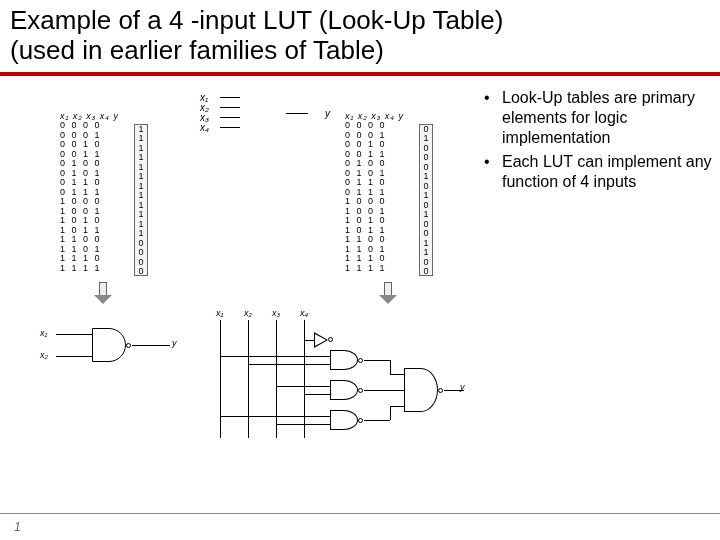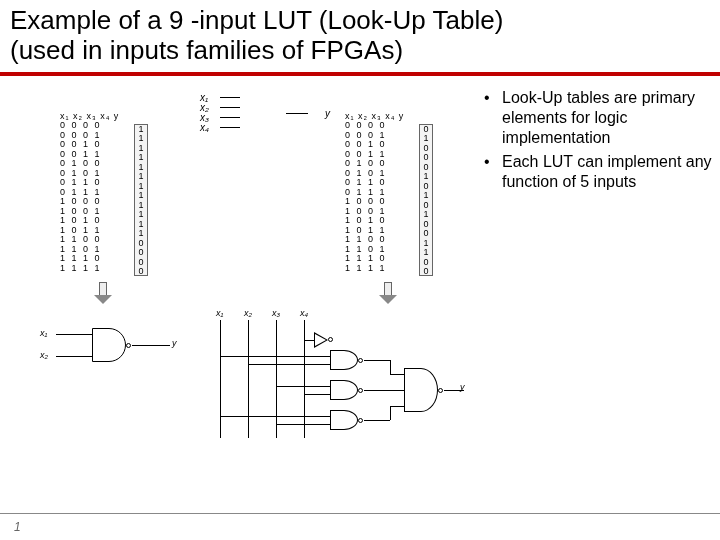--- a/index.html
+++ b/index.html
@@ -47,21 +47,21 @@
   .lut-in { position: absolute; left: 0; font-style: italic; }
   .lut-in-line { position: absolute; left: 20px; height: 1px; width: 20px; background: #000; }
   .lut-out { position: absolute; right: 0; top: 20px; font-style: italic; }
   .lut-out-line { position: absolute; top: 25px; left: 86px; height: 1px; width: 22px; background: #000; }
 
   
   .truth {
     position: absolute; font-family: Arial, sans-serif;
     font-size: 9px; line-height: 9.5px;
   }
-  .truth .hdr { letter-spacing: 1px; }
+  .truth .hdr { font-style: italic; letter-spacing: 1px; }
   .truth .row { white-space: pre; letter-spacing: 2px; }
   .ybox {
     position: absolute; width: 14px;
     border: 1px solid #666; background: #f4f4f4;
     font-size: 9px; line-height: 9.5px; text-align: center;
     white-space: pre;
   }
   .arrow-down {
     position: absolute; width: 18px; height: 22px;
   }
@@ -92,22 +92,22 @@
     display: flex; justify-content: space-between;
     font-size: 12px; font-style: italic; color: #666;
     padding: 0 14px;
   }
   .footer-line { position:absolute; bottom: 26px; left:0; width:100%; height:1px; background:#888; }
 </style>
 </head>
 <body>
 
 <div class="title">
-  <span>Example of a 9 -input LUT (Look-Up Table)</span><br>
-  <span>(used in inputs families of FPGAs)</span>
+  <span>Example of a 4 -input LUT (Look-Up Table)</span><br>
+  <span>(used in earlier families of Table)</span>
 </div>
 <div class="title-underline"></div>
 
 <div class="content">
   <div class="diagram-col">
 
     <div class="lut-block">
       <span class="lut-in" style="top:4px">x₁</span>
       <span class="lut-in" style="top:14px">x₂</span>
       <span class="lut-in" style="top:24px">x₃</span>
@@ -259,21 +259,21 @@
       <div class="bubble" style="left:228px; top:80px;"></div>
       <div class="wire" style="left:234px; top:82px; width:20px; height:1px;"></div>
       <span class="label" style="left:250px; top:74px">y</span>
     </div>
 
   </div>
 
   <div class="text-col">
     <ul class="bullets">
       <li>Look-Up tables are primary elements for logic implementation</li>
-      <li>Each LUT can implement any function of 5 inputs</li>
+      <li>Each LUT can implement any function of 4 inputs</li>
     </ul>
   </div>
 </div>
 
 <div class="footer-line"></div>
 <div class="footer">
   <span>1</span>
 </div>
 
 </body></html>

